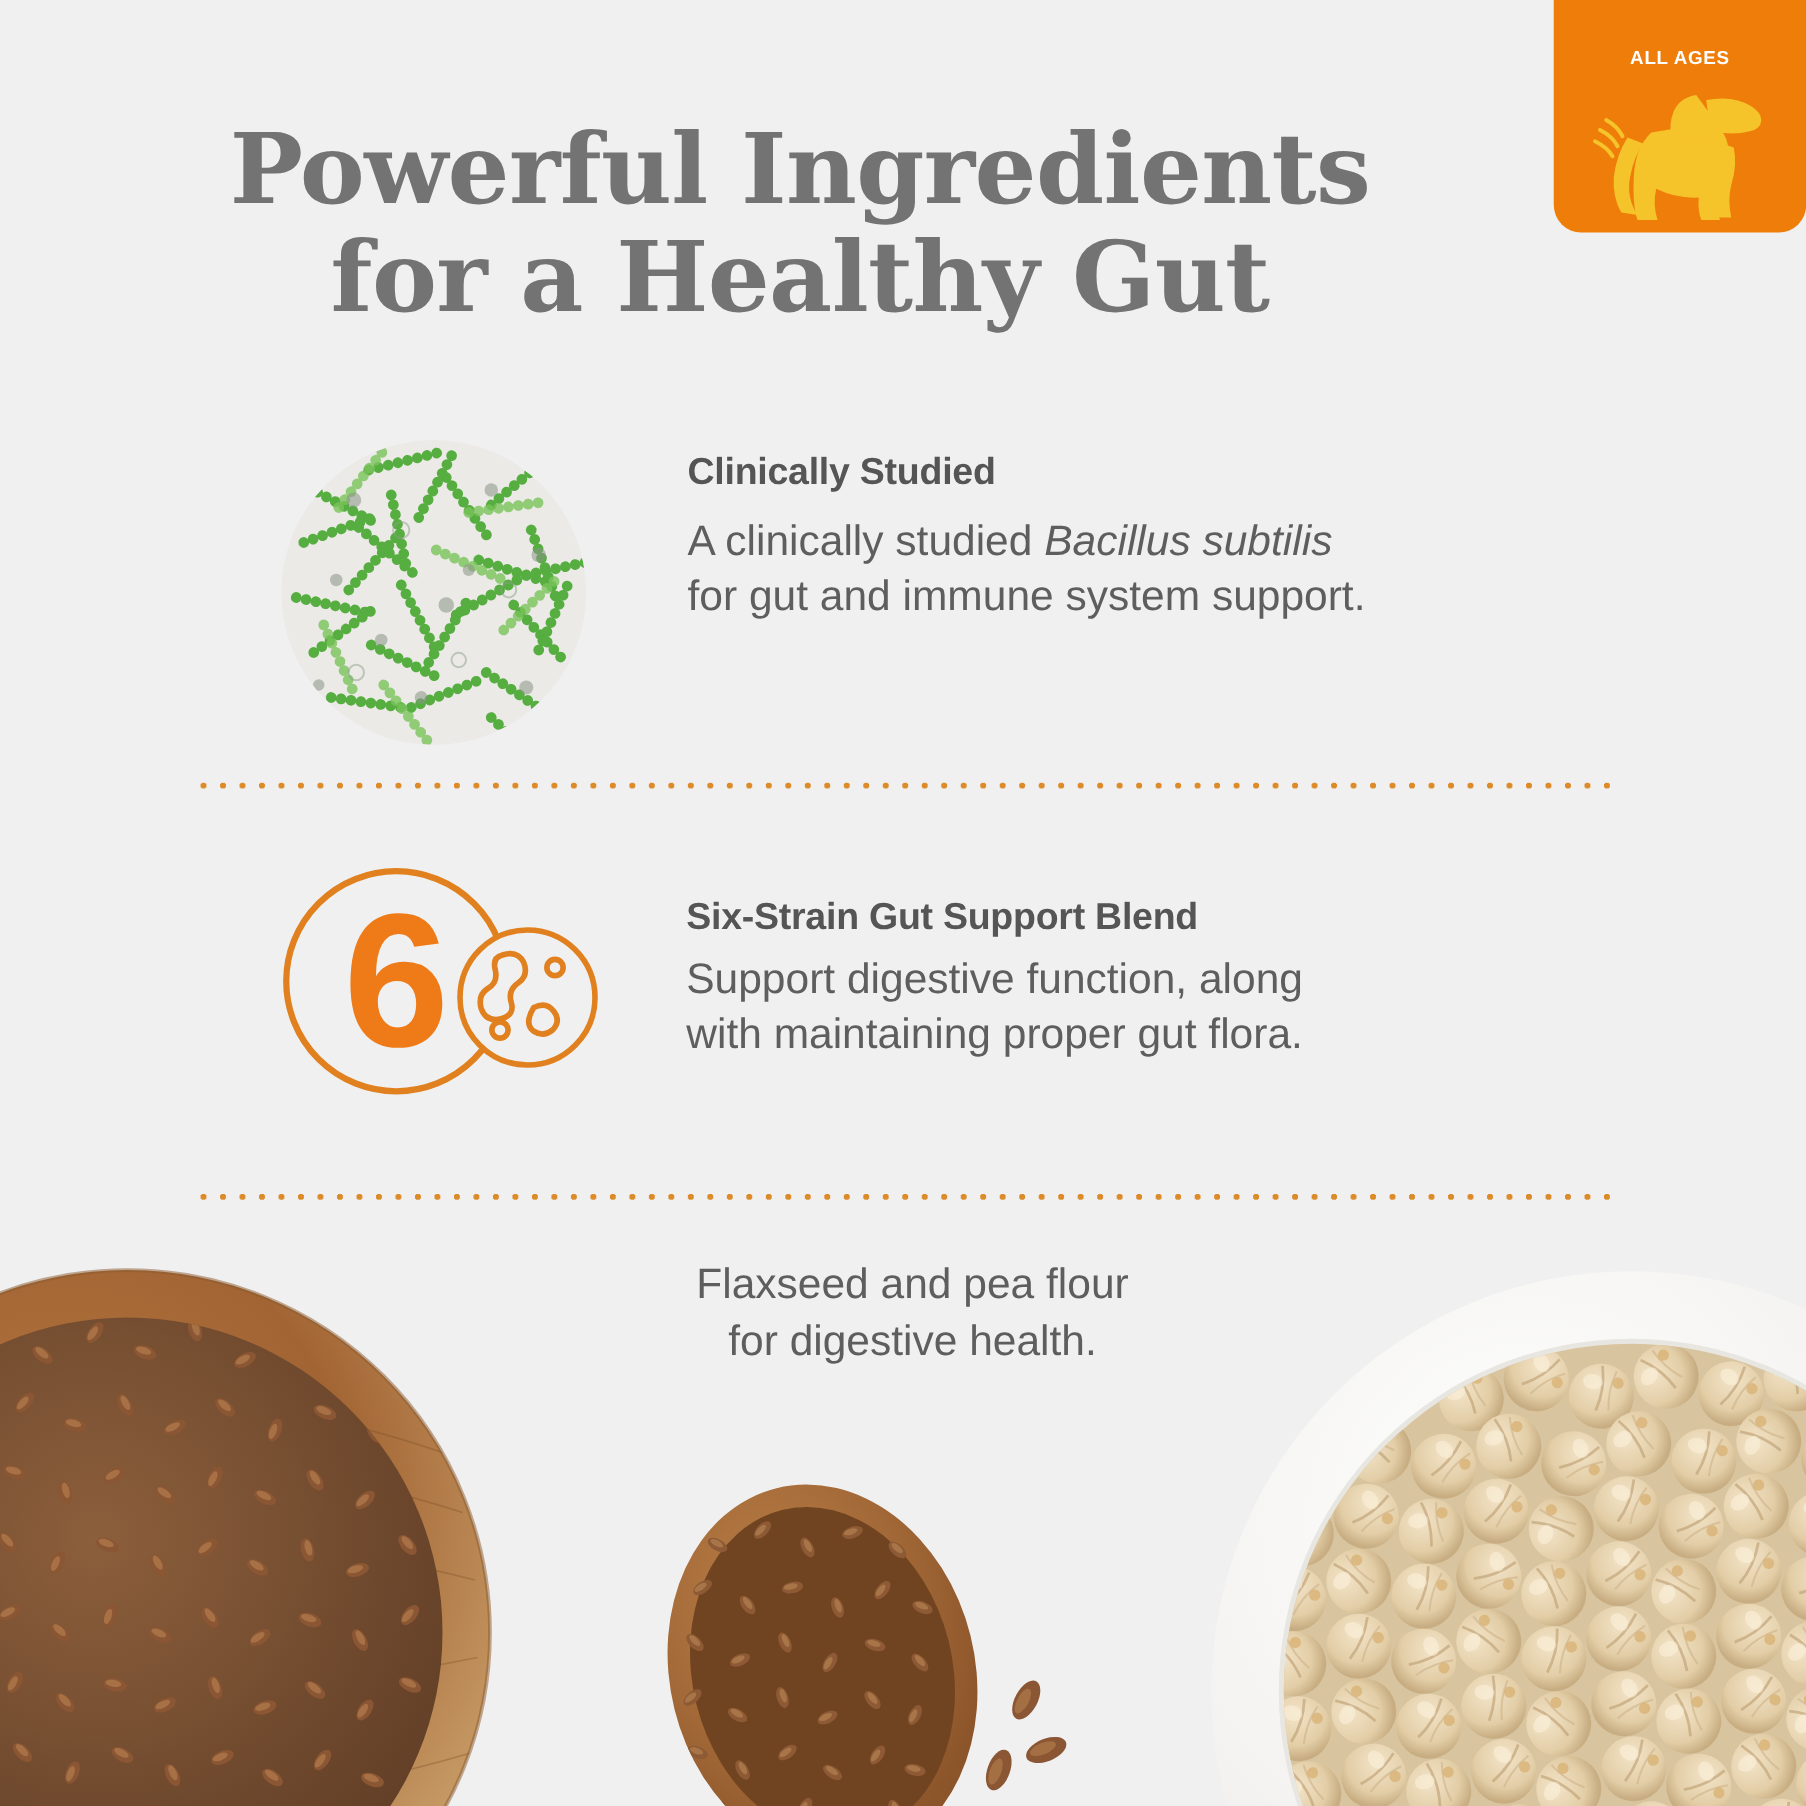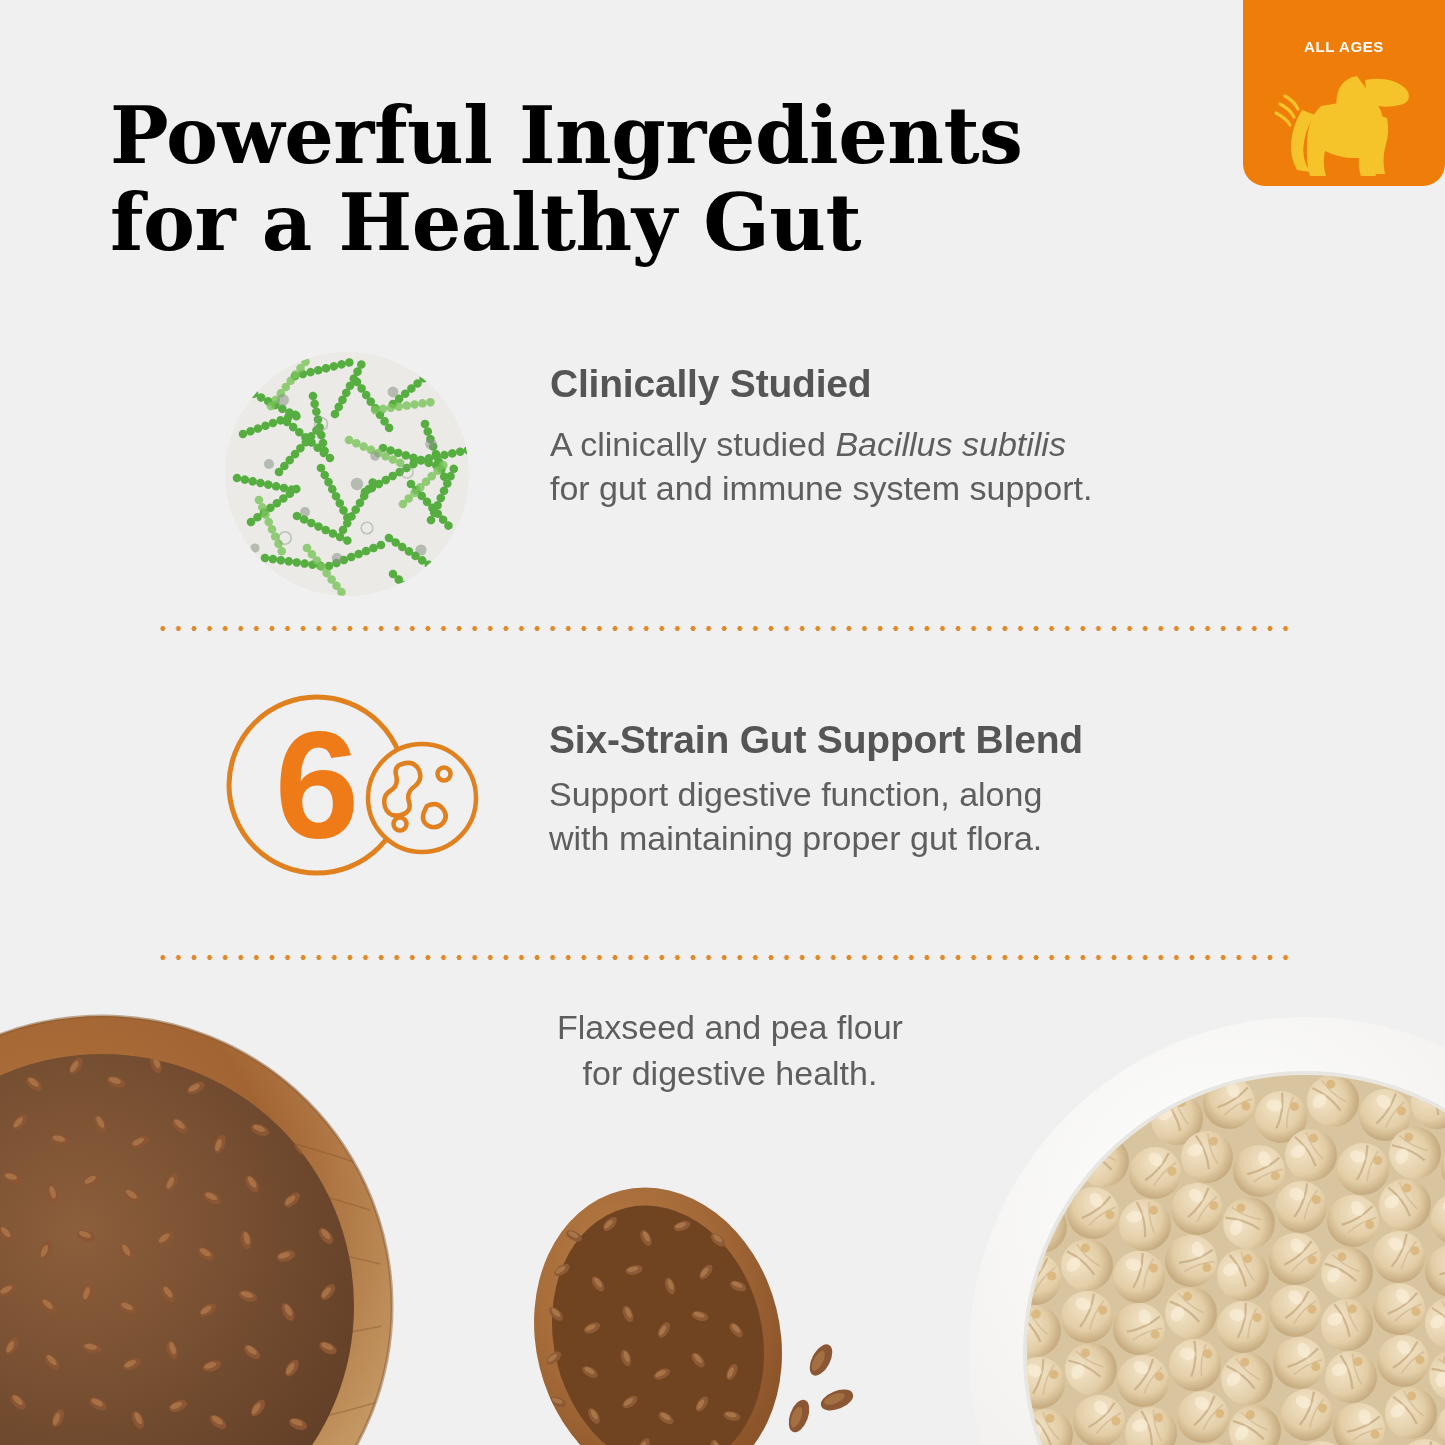--- a/index.html
+++ b/index.html
@@ -21,38 +21,38 @@
   .badge-label {
     position:absolute; top:38px; left:0; width:100%;
     text-align:center; color:#ffffff;
     font-size:15px; font-weight:bold; letter-spacing:.6px;
   }
   .badge-dog { position:absolute; top:62px; left:18px; width:170px; height:118px; }
 
   
   .headline {
     position:absolute; top:92px; left:110px; width:1060px;
-    text-align:left;
-    color:#000000;
+    text-align:center;
+    color:#737373;
     font-family:"DejaVu Serif", serif;
     font-weight:bold;
     font-size:78px;
     line-height:1.12;
     letter-spacing:-.5px;
   }
   .headline .l2 { display:block; }
 
   
   .feature { position:absolute; display:flex; align-items:flex-start; }
 
   .feat-icon { flex:0 0 auto; }
 
   .feat-text { color:#5a5a5a; }
   .feat-title {
-    font-size:39px; font-weight:bold; line-height:1.22; color:#555555;
+    font-size:30px; font-weight:bold; line-height:1.22; color:#555555;
     letter-spacing:-.2px;
   }
   .feat-title sup { font-size:.5em; vertical-align:super; font-weight:bold; }
   .feat-body {
     font-size:34px; line-height:1.32; color:#5e5e5e; margin-top:14px;
   }
   .feat-body em { font-style:italic; }
 
   
   #feature-1 { top:352px; left:225px; }

